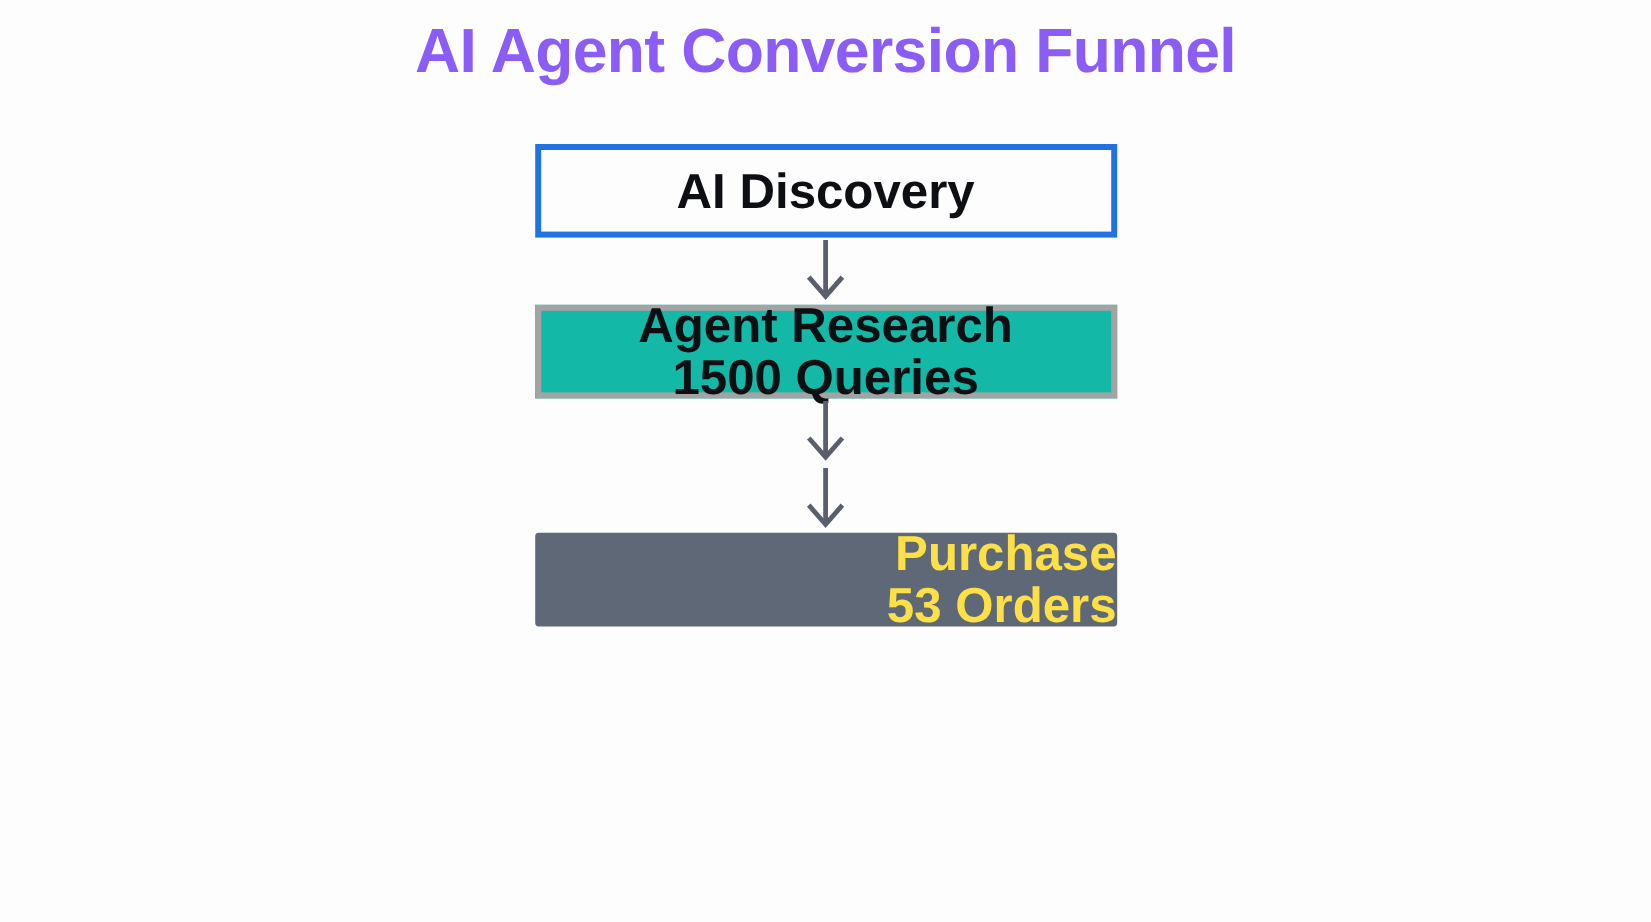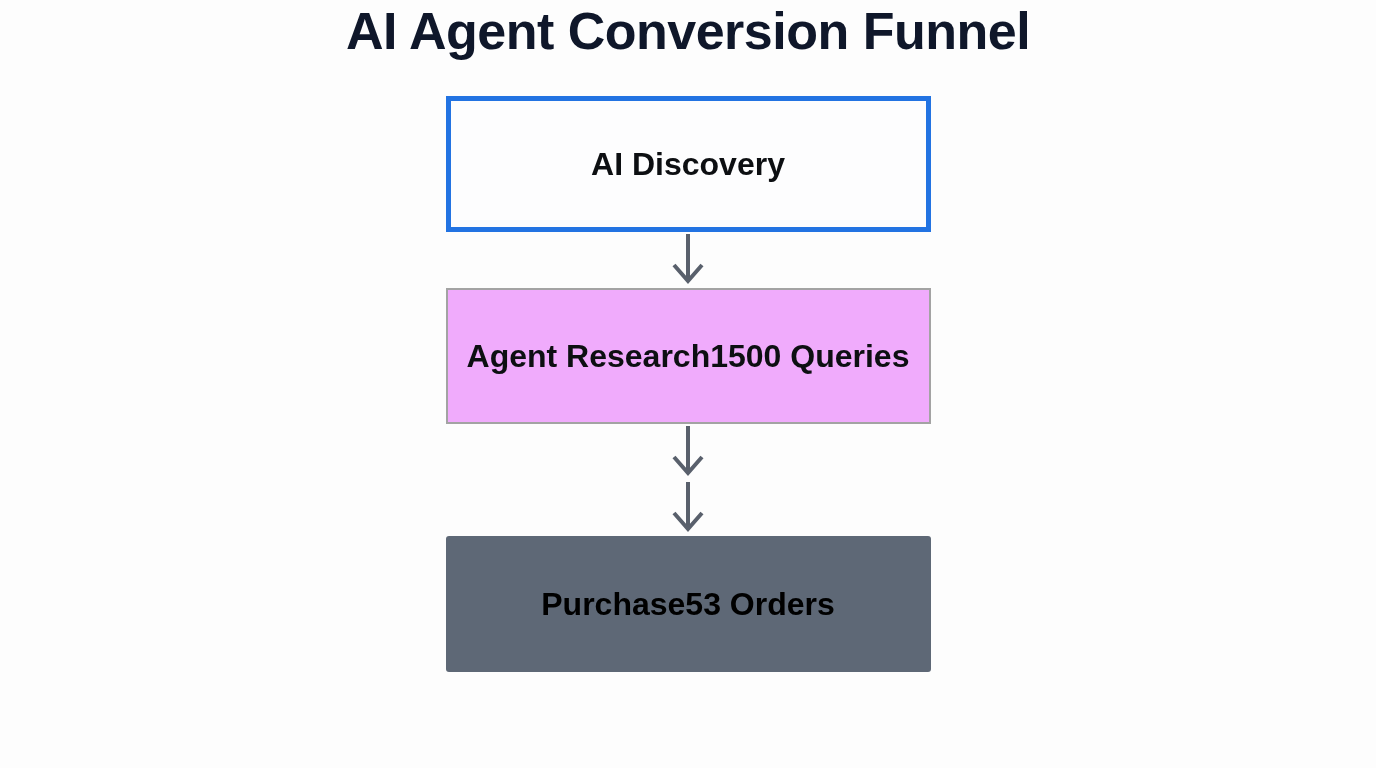--- a/index.html
+++ b/index.html
@@ -7,43 +7,43 @@
     width: 1376px; height: 768px;
     background: #fdfdfd;
     font-family: "Liberation Sans", sans-serif;
     overflow: hidden;
   }
   .canvas {
     width: 1376px; height: 768px;
     display: flex; flex-direction: column; align-items: center;
   }
   .title {
-    margin: 0;
+    margin: 12px;
     height: 62px; line-height: 62px;
     font-size: 52px; font-weight: 700;
     letter-spacing: -0.5px;
-    color: #0f172a;
+    color: #8b5cf6;
     text-align: center;
   }
   .funnel {
     margin-top: 34px;
     display: flex; flex-direction: column; align-items: center;
   }
   .stage {
-    width: 485px; height: 136px;
+    width: 485px; height: 78px;
     box-sizing: border-box;
-    display: flex; flex-direction: row;
+    display: flex; flex-direction: column;
     justify-content: center; align-items: center;
     text-align: center;
-    font-weight: 700; font-size: 32px; line-height: 43px;
+    font-weight: 700; font-size: 41px; line-height: 43px;
     color: #0d0f12;
   }
   .stage.blue { background: #fdfdfe; border: 5px solid #2273e2; }
-  .stage.gray { background: #f0abfc; border: 2px solid #a3a3a3; }
-  .stage.dark { background: #5e6876; border: none; color: #000000; border-radius: 3px; }
+  .stage.gray { background: #14b8a6; border: 5px solid #a3a3a3; }
+  .stage.dark { background: #5e6876; border: none; color: #fde047; border-radius: 3px; align-items: flex-end; }
   .arrow {
     height: 56px;
     display: flex; align-items: center; justify-content: center;
   }
   .arrow svg { display: block; }
 </style>
 </head>
 <body>
 
 <div class="canvas">

